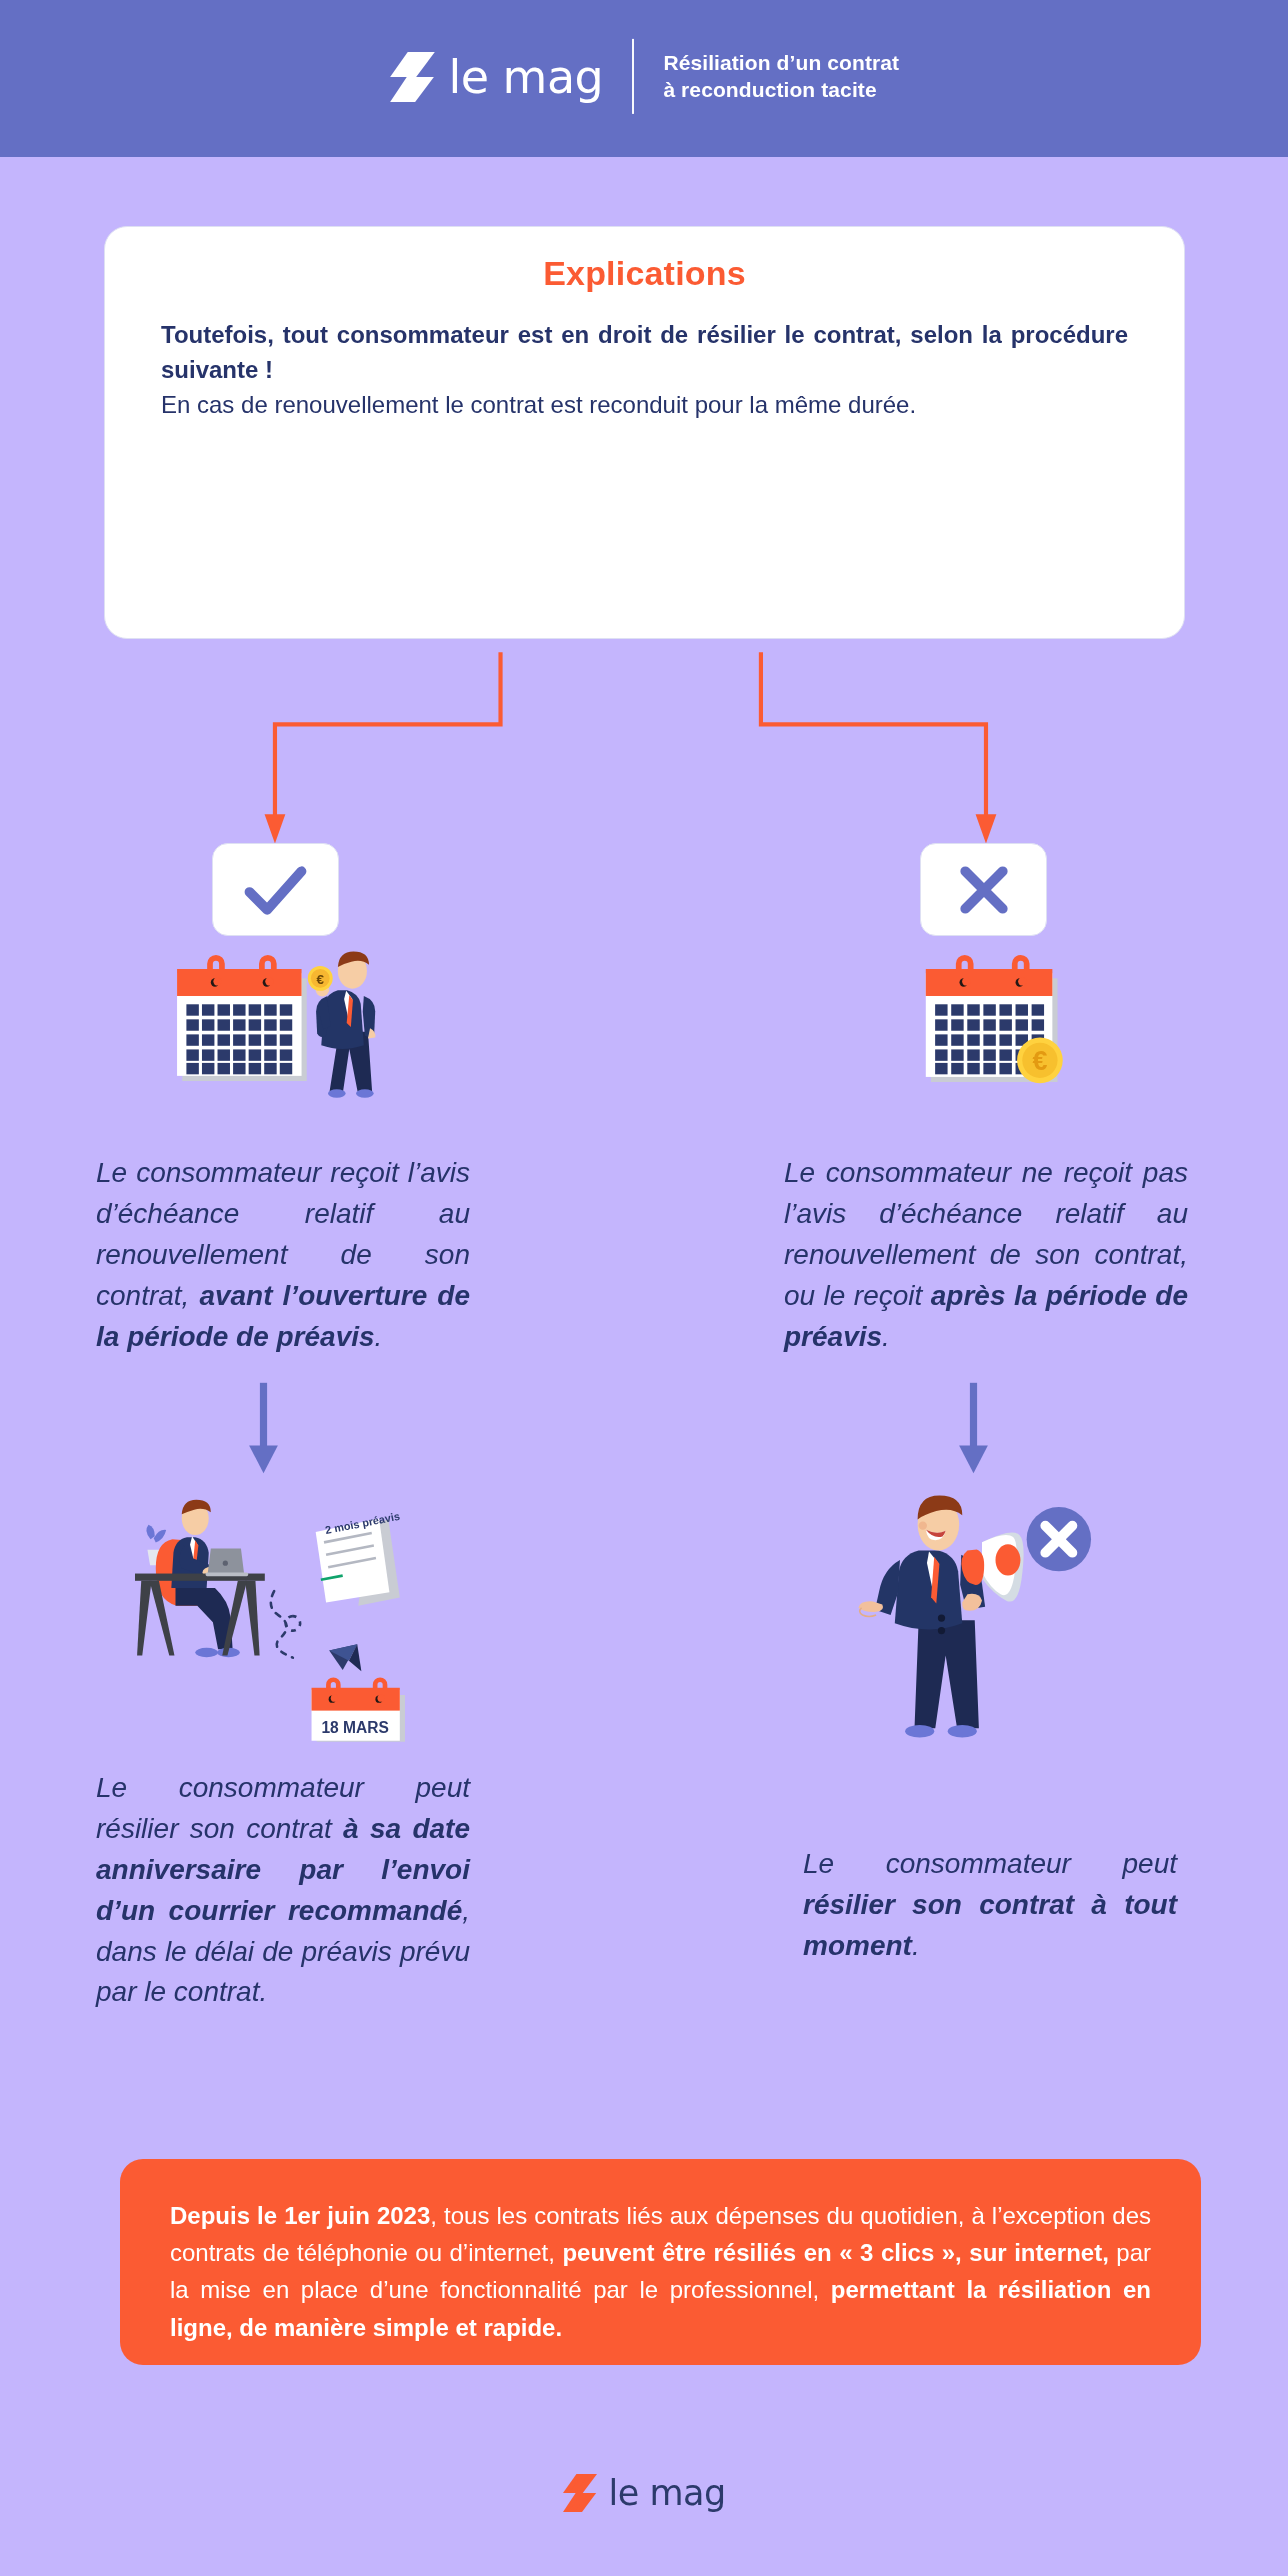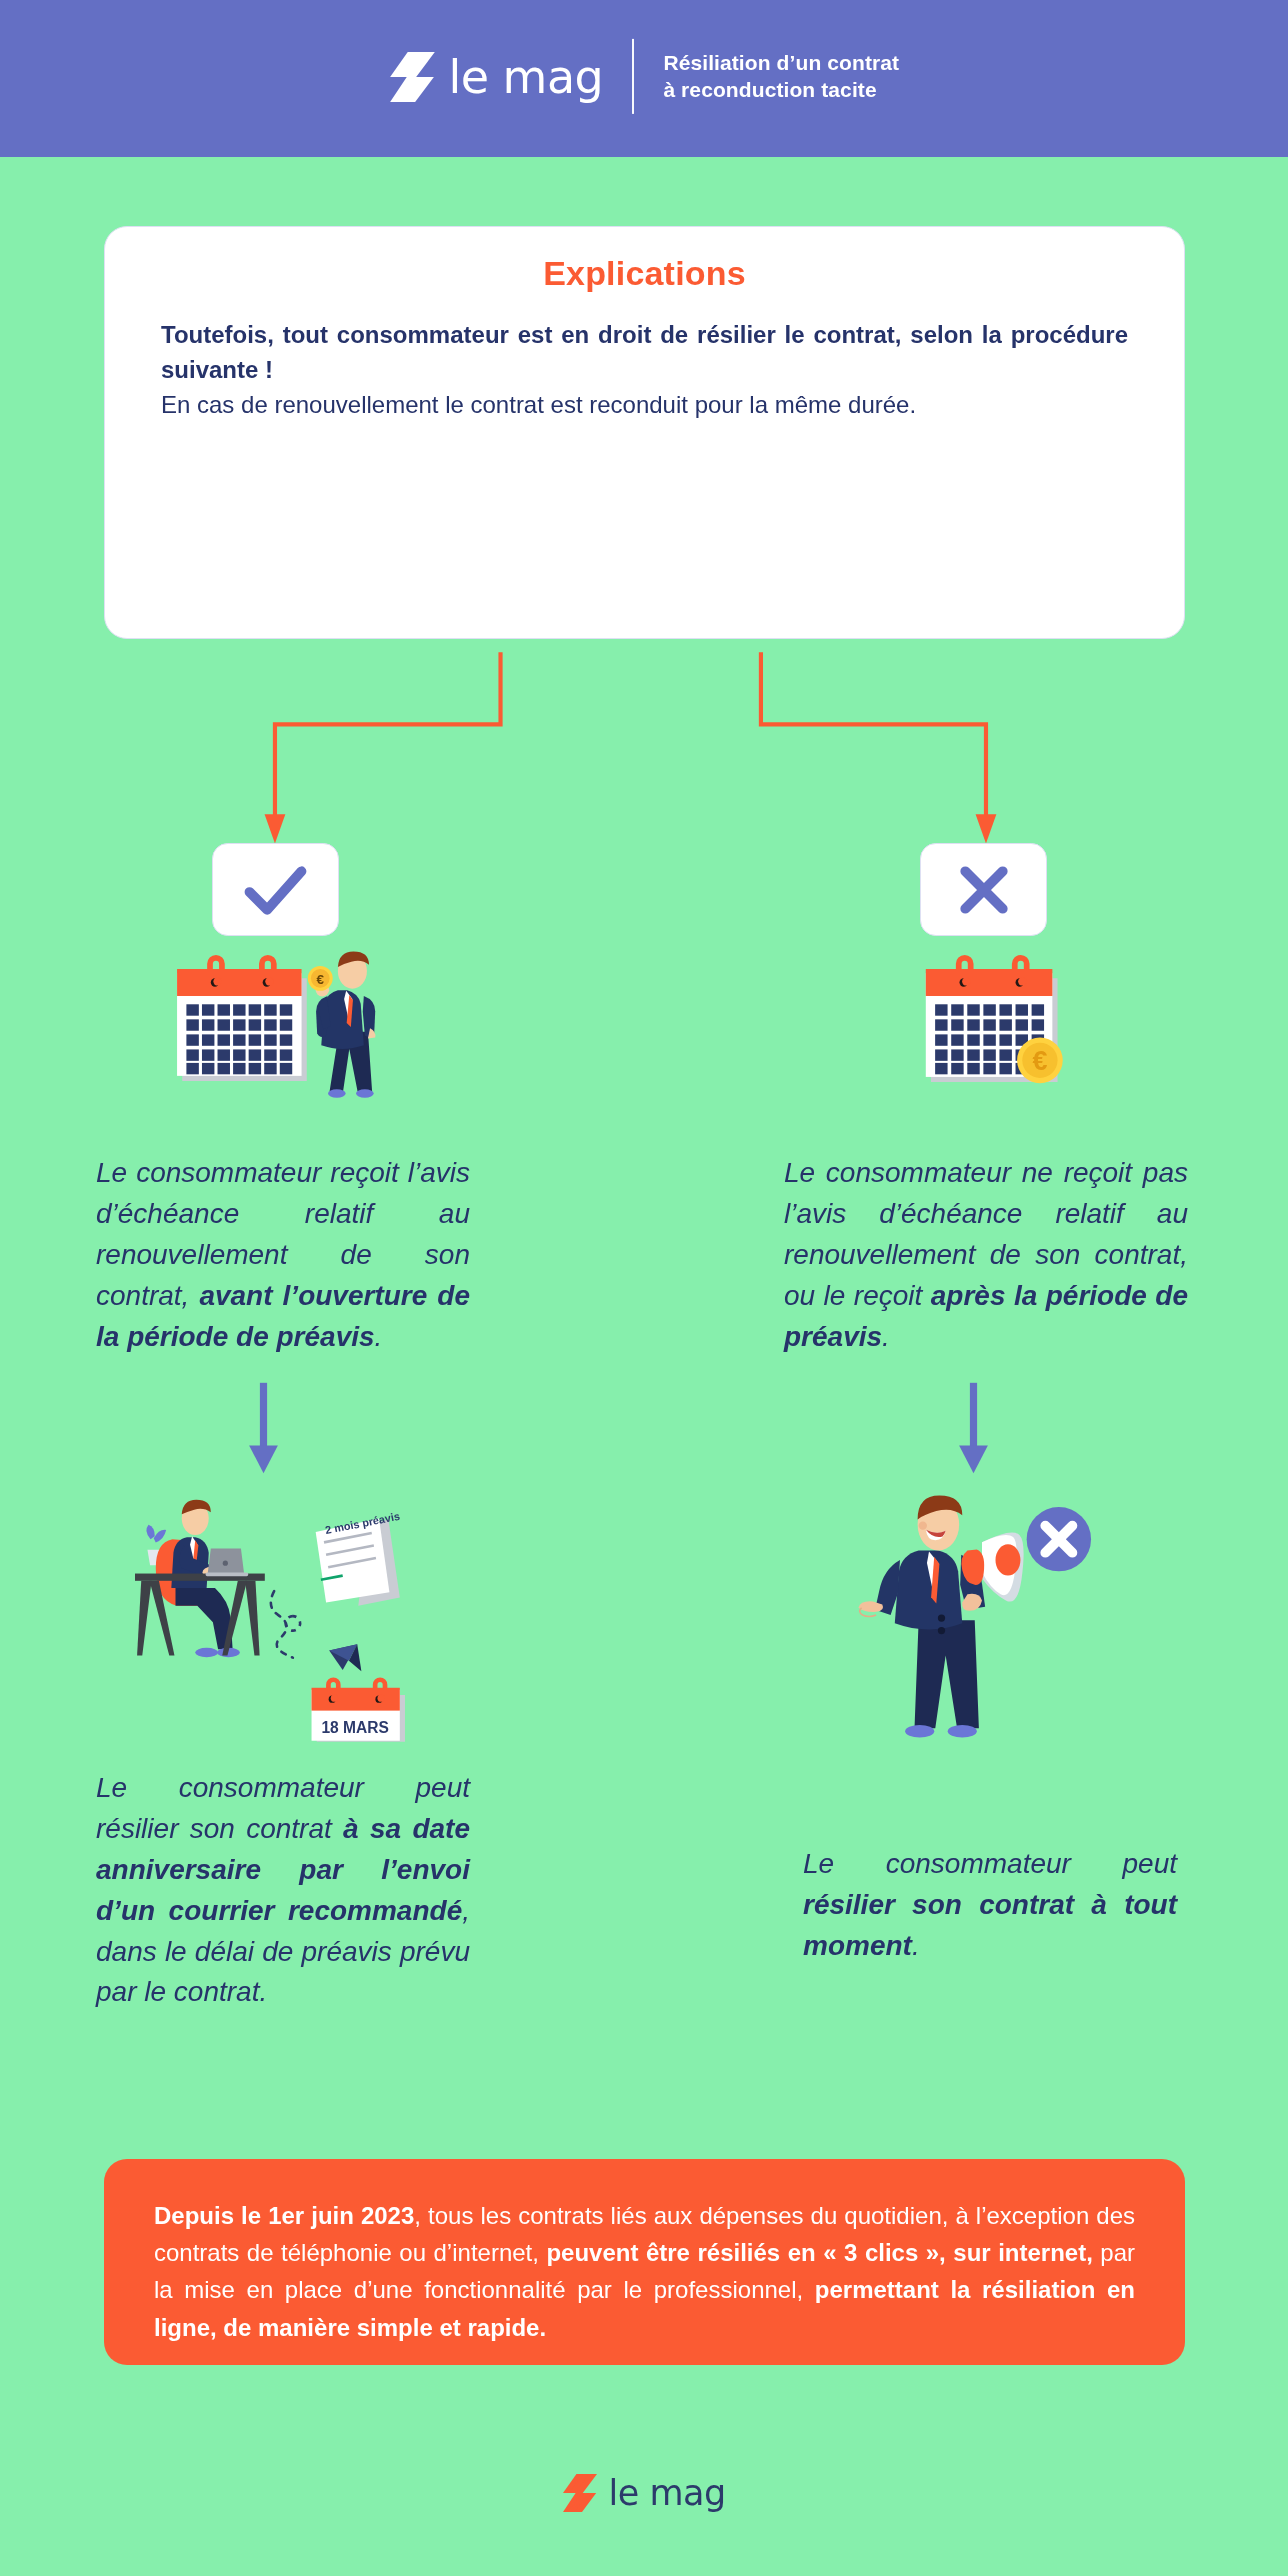--- a/index.html
+++ b/index.html
@@ -6,21 +6,21 @@
   body{
     width:1289px;
     background:#ffffff;
     font-family:"Liberation Sans", sans-serif;
     -webkit-font-smoothing:antialiased;
   }
   .page{
     position:relative;
     width:1289px;
     height:2576px;
-    background:#86efac;
+    background:#c4b5fd;
     overflow:hidden;
   }
 
   
   .header{
     position:absolute;
     left:0; top:0;
     width:1289px; height:157px;
     background:#646FC4;
     display:flex;
@@ -140,21 +140,21 @@
   .t4{ left:803px; top:1844px; width:374px; }
 
   
   .down-arrow{position:absolute;}
   .da-left{  left:244px;  top:1382px; }
   .da-right{ left:954px; top:1382px; }
 
   
   .callout{
     position:absolute;
-    left:104px; top:2159px;
+    left:120px; top:2159px;
     width:1081px;
     height:206px;
     box-sizing:border-box;
     background:#FB5B33;
     border-radius:23px;
     padding:38px 50px;
     color:#ffffff;
     font-size:24px;
     line-height:1.55;
     text-align:justify;

